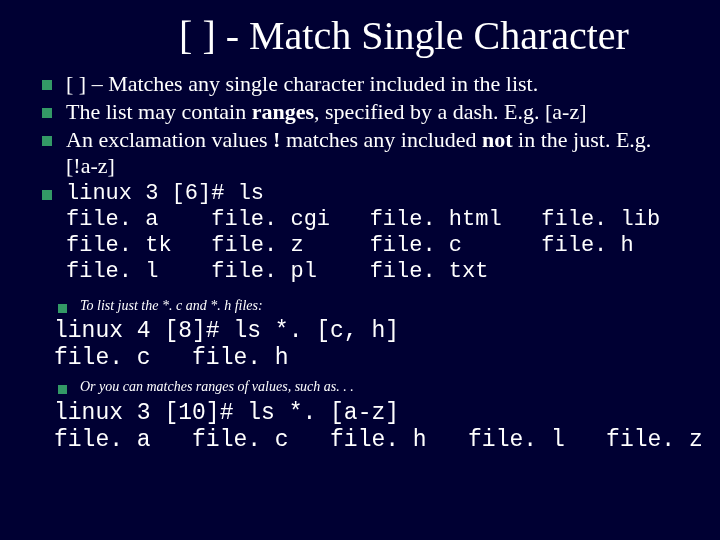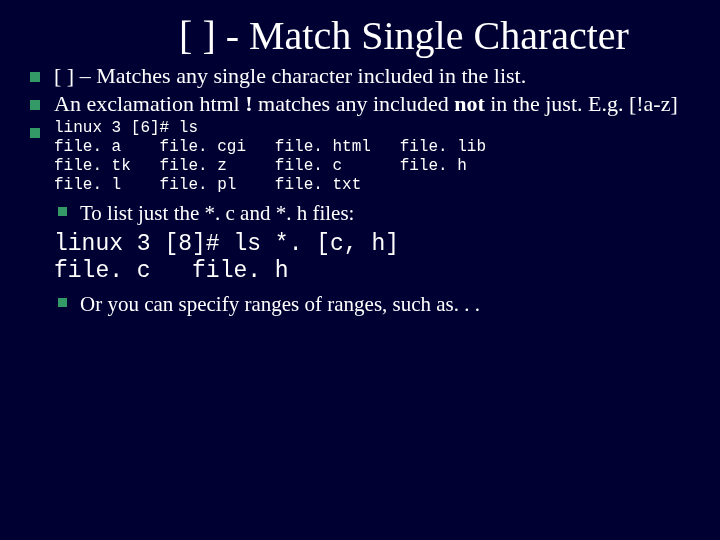--- a/index.html
+++ b/index.html
@@ -20,21 +20,21 @@
   }
   .title {
     text-align: center;
     font-size: 40px;
     font-weight: normal;
     margin: 2px 0 4px 80px;
   }
   ul {
     list-style: none;
     padding: 0;
-    margin: 0;
+    margin: 12px;
   }
   ul.level1 > li {
     position: relative;
     padding-left: 26px;
     font-size: 22px;
     line-height: 1.18;
     margin-bottom: 2px;
   }
   ul.level1 > li::before {
     content: "";
@@ -44,35 +44,36 @@
     width: 10px;
     height: 10px;
     background: #339966;
   }
   ul.level2 {
     margin: 6px 0 4px 30px;
   }
   ul.level2 > li {
     position: relative;
     padding-left: 22px;
-    font-size: 21px;
+    font-size: 14px;
     line-height: 1.25;
+    font-style: italic;
   }
   ul.level2 > li::before {
     content: "";
     position: absolute;
     left: 0;
     top: 7px;
     width: 9px;
     height: 9px;
     background: #339966;
   }
   .mono {
     font-family: "Courier New", Courier, monospace;
-    font-size: 16px;
+    font-size: 22px;
     white-space: pre;
     line-height: 1.18;
   }
   .mono2 {
     font-family: "Courier New", Courier, monospace;
     font-size: 23px;
     white-space: pre;
     line-height: 1.18;
     margin-left: 26px;
   }
@@ -83,39 +84,44 @@
 
 <div class="slide">
 
   <div class="title">[ ] - Match Single Character</div>
 
   <ul class="level1">
     <li>
       <span>[ ] – Matches any single character included in the list.</span>
     </li>
     <li>
-      <span>An exclamation html </span><b>!</b><span> matches any included </span><b>not</b><span> in the just.  E.g. [!a-z]</span>
+      <span>The list may contain </span><b>ranges</b><span>, specified by a dash.  E.g. [a-z]</span>
+    </li>
+    <li>
+      <span>An exclamation values </span><b>!</b><span> matches any included </span><b>not</b><span> in the just.  E.g. [!a-z]</span>
     </li>
     <li>
       <div class="mono">linux 3 [6]# ls
 file. a    file. cgi   file. html   file. lib
 file. tk   file. z     file. c      file. h
 file. l    file. pl    file. txt</div>
     </li>
   </ul>
 
   <ul class="level2">
     <li>
       <span>To list just the *. c and *. h files:</span>
     </li>
   </ul>
 
-  <div class="mono2">linux 3 [8]# ls *. [c, h]
+  <div class="mono2">linux 4 [8]# ls *. [c, h]
 file. c   file. h</div>
 
   <ul class="level2">
     <li>
-      <span>Or you can specify ranges of ranges, such as. . .</span>
+      <span>Or you can matches ranges of values, such as. . .</span>
     </li>
   </ul>
 
+  <div class="mono2">linux 3 [10]# ls *. [a-z]
+file. a   file. c   file. h   file. l   file. z</div>
 
 </div>
 
 </body></html>

